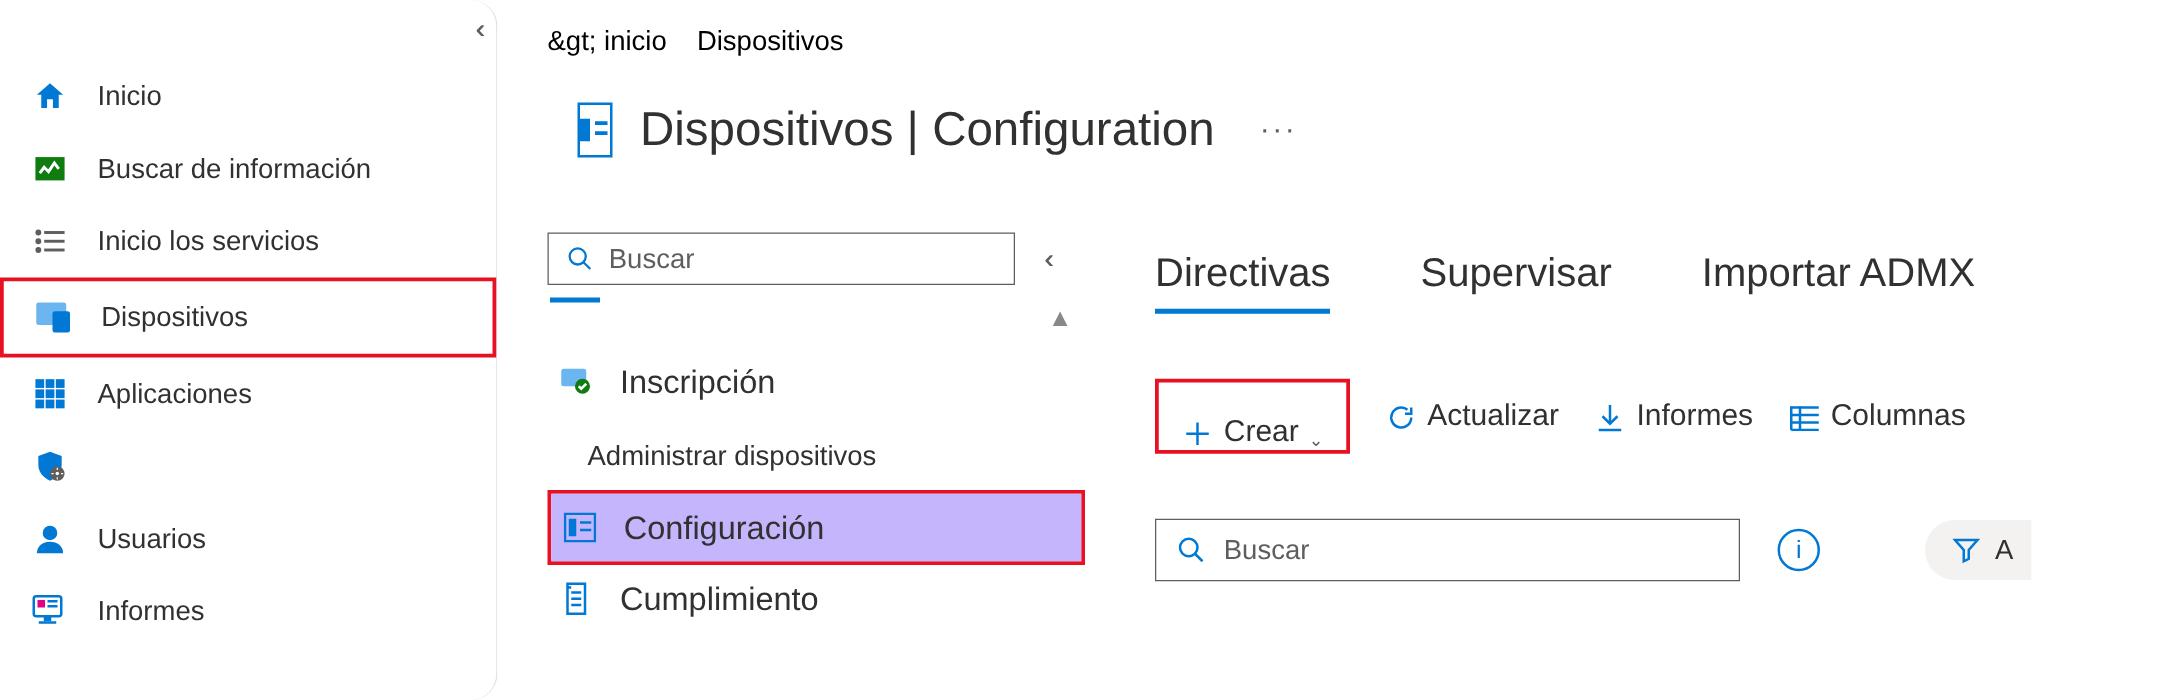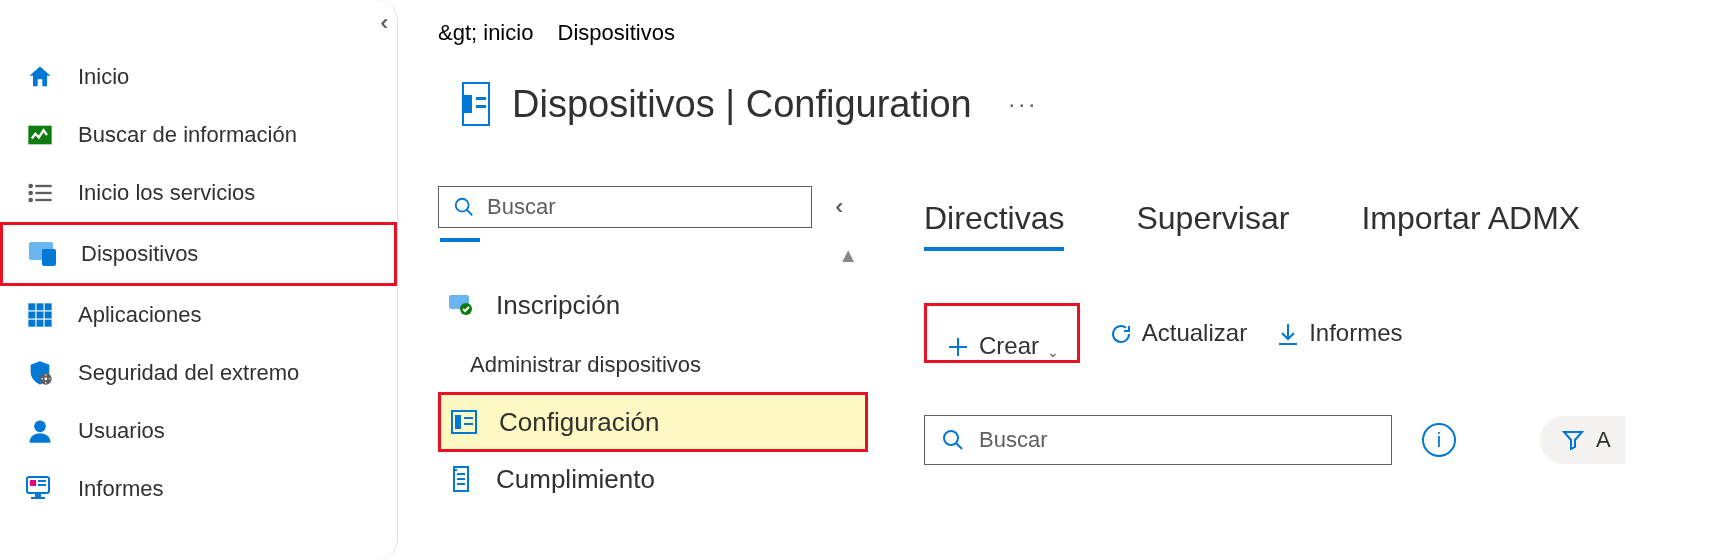--- a/index.html
+++ b/index.html
@@ -122,21 +122,21 @@
   .subnav-item {
     display: flex;
     align-items: center;
     height: 54px;
     gap: 20px;
     padding-left: 8px;
     font-size: 26px;
     cursor: pointer;
   }
   .subnav-item.selected {
-    background: #fef9c3;
+    background: #c4b5fd;
   }
   .subnav-item .icon { width: 30px; height: 30px; display: flex; align-items: center; justify-content: center; }
   .subnav-redwrap { border: 3px solid #e81123; }
 
   
   .content {
     flex: 1;
     position: relative;
     padding-top: 200px;
     padding-left: 46px;
@@ -293,21 +293,20 @@
               <circle cx="4" cy="4" r="1.2" fill="#fff"></circle>
               <g stroke="#fff" stroke-width="0.8">
                 <line x1="4" y1="0" x2="4" y2="1.5"></line>
                 <line x1="4" y1="6.5" x2="4" y2="8"></line>
                 <line x1="0" y1="4" x2="1.5" y2="4"></line>
                 <line x1="6.5" y1="4" x2="8" y2="4"></line>
               </g>
             </g>
           </svg>
       </span>
-      <span>Seguridad del extremo</span>
     </div>
 
     <div class="nav-item">
       <span class="icon">
         <svg width="28" height="28" viewBox="0 0 24 24">
             <circle cx="12" cy="8" r="5" fill="#0078d4"></circle>
             <path fill="#0078d4" d="M3 22c0-5 4-8 9-8s9 3 9 8z"></path>
           </svg>
       </span>
       <span>Usuarios</span>
@@ -431,20 +430,35 @@
         <span class="tool-icon">
           <svg width="22" height="24" viewBox="0 0 22 24">
               <line x1="11" y1="2" x2="11" y2="16" stroke="#0078d4" stroke-width="2"></line>
               <polyline points="5,11 11,17 17,11" fill="none" stroke="#0078d4" stroke-width="2"></polyline>
               <line x1="2" y1="22" x2="20" y2="22" stroke="#0078d4" stroke-width="2"></line>
             </svg>
         </span>
         <span>Informes</span>
       </span>
 
+      <span class="tool-item">
+        <span class="tool-icon">
+          <svg width="26" height="22" viewBox="0 0 26 22">
+              <g stroke="#0078d4" stroke-width="2">
+                <line x1="2" y1="3" x2="24" y2="3"></line>
+                <line x1="2" y1="9" x2="24" y2="9"></line>
+                <line x1="2" y1="15" x2="24" y2="15"></line>
+                <line x1="2" y1="21" x2="24" y2="21"></line>
+                <line x1="2" y1="2" x2="2" y2="21"></line>
+                <line x1="9" y1="2" x2="9" y2="21"></line>
+              </g>
+            </svg>
+        </span>
+        <span>Columnas</span>
+      </span>
     </div>
 
     <div class="results-row">
       <div class="results-search">
         <svg width="24" height="24" viewBox="0 0 24 24">
             <circle cx="10" cy="10" r="7" fill="none" stroke="#0078d4" stroke-width="2"></circle>
             <line x1="15" y1="15" x2="21" y2="21" stroke="#0078d4" stroke-width="2"></line>
           </svg>
         <span>Buscar</span>
       </div>

